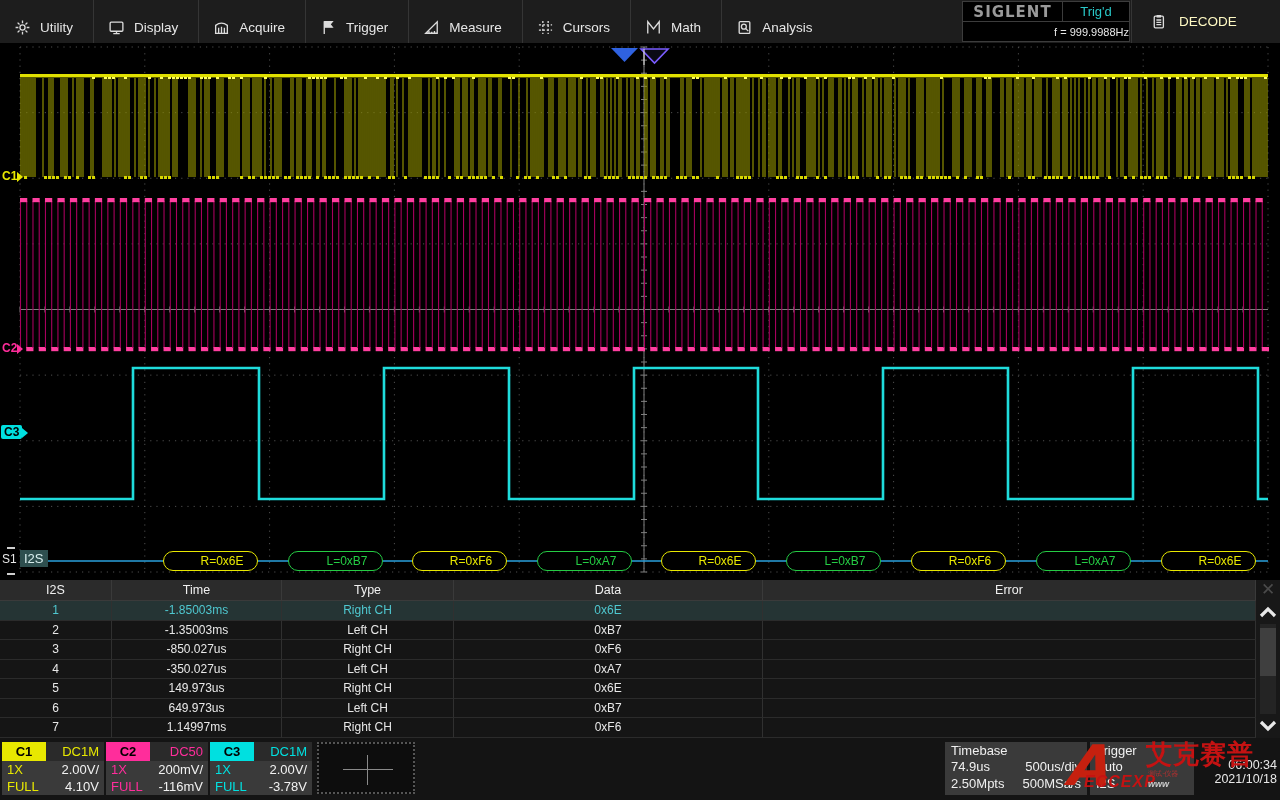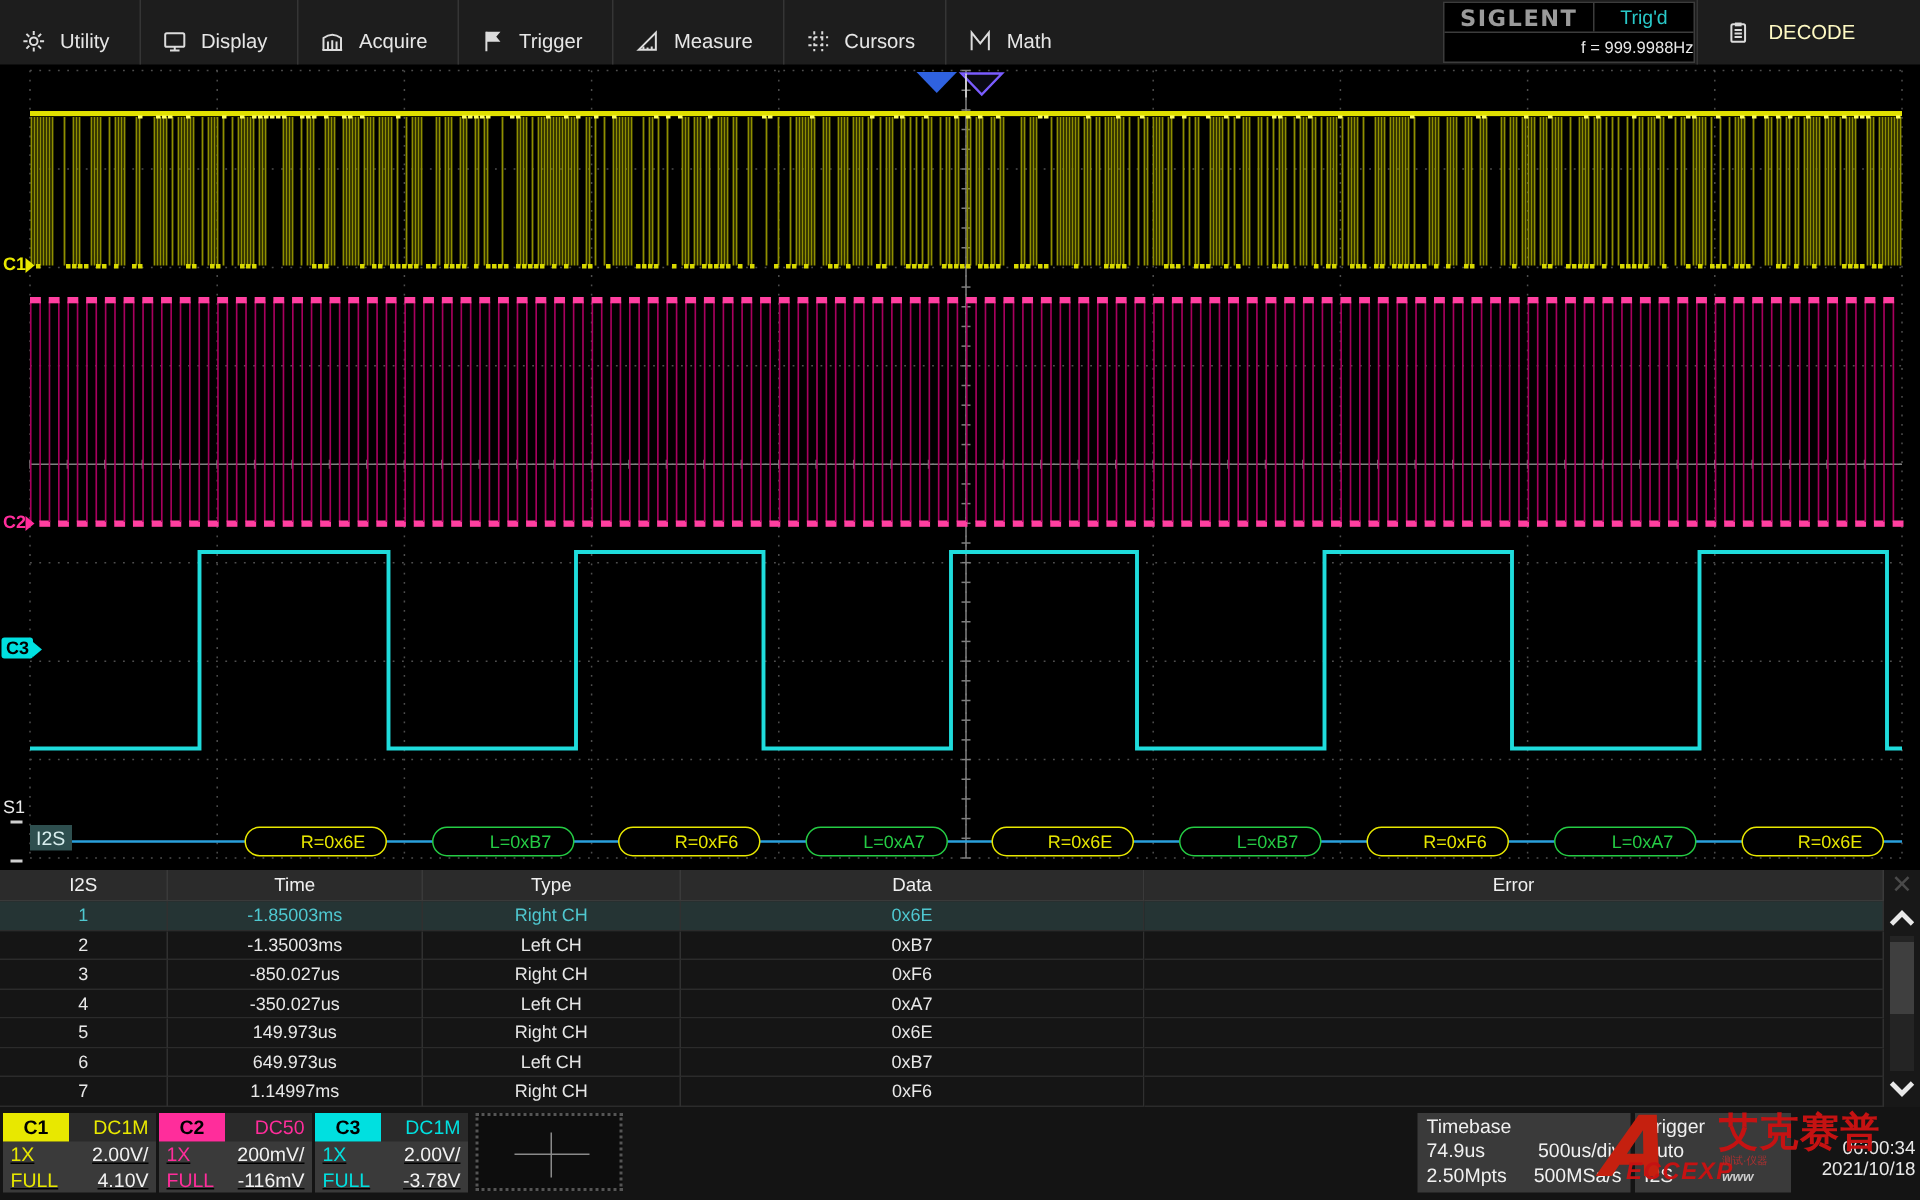--- a/index.html
+++ b/index.html
@@ -52,21 +52,21 @@
   #close-x { color:#4a4a4a; font-size:17px; line-height:20px; }
   .scroll-btn { width:24px; height:24px; display:flex; align-items:center; justify-content:center; }
   #scroll-track { flex:1; width:16px; background:#242424; position:relative; }
   #scroll-thumb { position:absolute; left:0; top:4px; width:16px; height:48px; background:#3f3f3f; }
   
   #bottombar { position:absolute; left:0; top:738px; width:1280px; height:62px; background:#141414; }
   .chbox { position:absolute; top:4px; width:102px; height:53px; background:#3a3a3a; font-size:13px; }
   .chbox .toprow { display:flex; height:19px; background:#2a2a2a; }
   .chtab { width:44px; height:19px; text-align:center; line-height:19px; font-weight:bold; color:#000; }
   .chcoupling { flex:1; text-align:right; padding-right:5px; line-height:19px; }
-  .chrow { display:flex; justify-content:space-between; padding:0 5px; line-height:17px;text-decoration:underline; }
+  .chrow { display:flex; justify-content:space-between; padding:0 5px; line-height:17px; }
   .chval { color:#f2f2f2; }
   #mathbox { position:absolute; left:317px; top:4px; width:98px; height:52px;
     background:#0d0d0d; border:2px dotted #555; }
   #mathbox .cross-h { position:absolute; left:24px; top:25px; width:50px; height:1px; background:#8a8a8a; }
   #mathbox .cross-v { position:absolute; left:48px; top:11px; width:1px; height:30px; background:#8a8a8a; }
   .infobox { position:absolute; top:4px; background:#3a3a3a; color:#f0f0f0; font-size:13px; }
   .infobox .hd { padding:1px 6px 0; }
   .inforow { display:flex; justify-content:space-between; padding:0 6px; line-height:17px; }
   #clockbox { position:absolute; left:1197px; top:4px; width:80px; height:53px;
     color:#e8e8e8; font-size:12.5px; text-align:right; }
@@ -119,20 +119,27 @@
       </div><div class="menu-item">
         <span class="micon"><svg viewBox="0 0 16 16" width="17" height="17" fill="none" stroke="#dcdcdc" stroke-width="1.25">
             <path d="M5.5 1.8v12.4M10.5 1.8v12.4M1.8 5.5h12.4M1.8 10.5h12.4" stroke-dasharray="2 1.7"></path>
           </svg></span>
         <span>Cursors</span>
       </div><div class="menu-item">
         <span class="micon"><svg viewBox="0 0 16 16" width="17" height="17" fill="none" stroke="#dcdcdc" stroke-width="1.25">
             <path d="M2.6 13.6V2.6L8 9.4l5.4-6.8v11"></path>
           </svg></span>
         <span>Math</span>
+      </div><div class="menu-item">
+        <span class="micon"><svg viewBox="0 0 16 16" width="17" height="17" fill="none" stroke="#dcdcdc" stroke-width="1.25">
+            <rect x="3" y="2.4" width="10" height="11.2" rx="1"></rect>
+            <circle cx="7.4" cy="7.2" r="2.3"></circle>
+            <path d="M9 8.8l2.6 2.6"></path>
+          </svg></span>
+        <span>Analysis</span>
       </div></div>
   <div id="siglent-block">
     <div id="siglent-row1">
       <div id="brand">SIGLENT</div>
       <div id="trig-status">Trig'd</div>
     </div>
     <div id="freq-readout">f = 999.9988Hz</div>
   </div>
   <div id="decode-title">
     <span class="micon" id="decode-icon"><svg viewBox="0 0 16 16" width="17" height="17" fill="none" stroke="#dcdcdc" stroke-width="1.25">
@@ -1298,21 +1305,21 @@
 
   <div class="ch-marker" style="left:2px; top:124px; color:#e8e800;">
     <span>C1</span><span class="tri-right" style="border-left:6px solid #e8e800;"></span>
   </div>
   <div class="ch-marker" style="left:2px; top:296px; color:#ff2d9b;">
     <span>C2</span><span class="tri-right" style="border-left:6px solid #ff2d9b;"></span>
   </div>
   <div class="ch-marker" style="left:1px; top:380px;">
     <span id="c3-marker-box">C3</span><span class="tri-right" style="border-left:6px solid #00e0e0;"></span>
   </div>
-  <div class="ch-marker" id="s1-label" style="left:2px; top:486px;">
+  <div class="ch-marker" id="s1-label" style="left:2px; top:507px;">
     <span>S1</span>
   </div>
   <div id="bus-badge">I2S</div>
   <div class="s1-tick" style="top:502px;"></div>
   <div class="s1-tick" style="top:528px;"></div>
   <div id="bus-labels">
       <div class="bus-label bus-R" style="left: 163px;">R=0x6E</div>
       <div class="bus-label bus-L" style="left: 288px;">L=0xB7</div>
       <div class="bus-label bus-R" style="left: 412px;">R=0xF6</div>
       <div class="bus-label bus-L" style="left: 537px;">L=0xA7</div>

